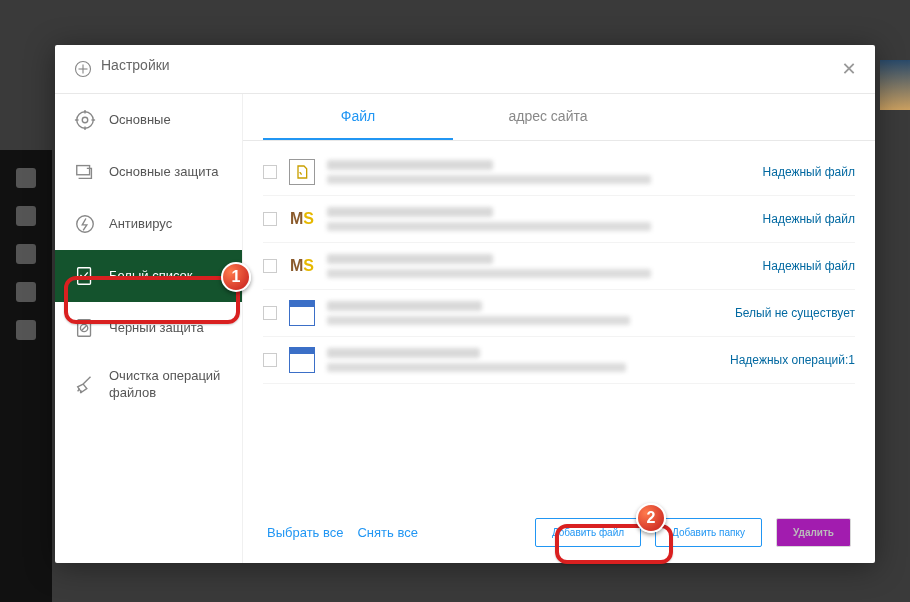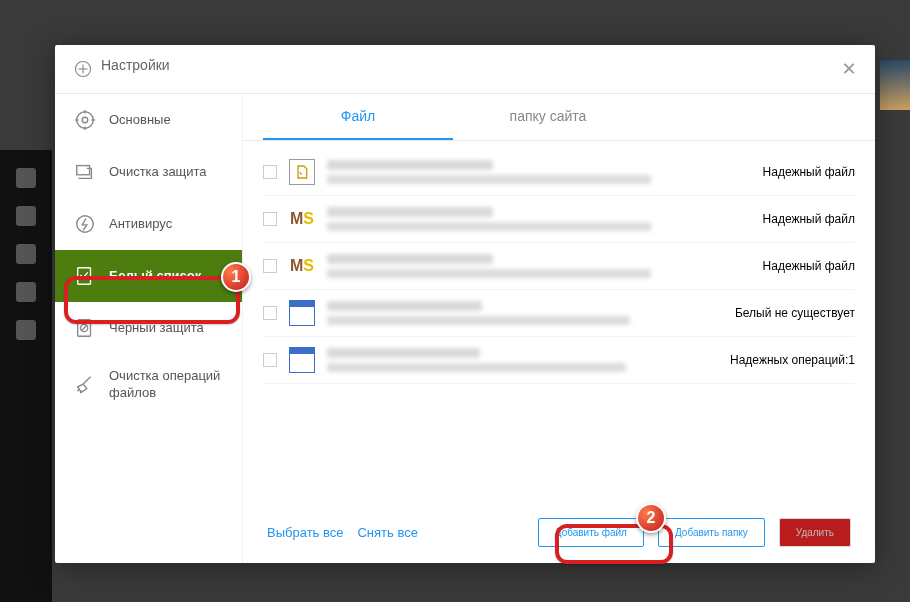--- a/index.html
+++ b/index.html
@@ -15,21 +15,21 @@
 }
 .header-left { display: flex; gap: 6px; }
 .header-title { font-size: 14px; color: #666; }
 .close-btn { cursor: pointer; font-size: 18px; color: #999; width: 20px; text-align: center; }
 .body { display: flex; flex: 1; overflow: hidden; }
 .sidebar { width: 188px; border-right: 1px solid #f0f0f0; display: flex; flex-direction: column; }
 .side-item {
   display: flex; align-items: center; gap: 12px; padding: 14px 18px;
   font-size: 13px; color: #555; cursor: pointer; position: relative;
 }
-.side-item.active { background: #4d7c0f; color: #fff; font-weight: bold; }
+.side-item.active { background: #14532d; color: #fff; }
 .side-icon { width: 24px; height: 24px; display: flex; align-items: center; justify-content: center; }
 .side-icon svg { stroke: #888; stroke-width: 1.5; fill: none; }
 .side-item.active .side-icon svg { stroke: #fff; }
 .side-label { flex: 1; line-height: 1.3; }
 .main { flex: 1; display: flex; flex-direction: column; }
 .tabs { display: flex; border-bottom: 1px solid #e8e8e8; }
 .tab {
   padding: 14px 0; flex: 1; text-align: center; font-size: 14px;
   color: #888; cursor: pointer; border-bottom: 2px solid transparent;
   max-width: 190px;
@@ -47,32 +47,32 @@
 .file-ico { width: 26px; height: 26px; border: 1px solid #3b6fc7; background: #fff; position: relative; }
 .file-ico.window::before { content:""; position:absolute; top:0; left:0; right:0; height:6px; background:#3b6fc7; }
 .file-ico.script { border-color:#999; display:flex; align-items:center; justify-content:center; }
 .file-ico.ms { border:none; font-weight:bold; font-size:16px; font-family:Georgia,serif; display:flex; align-items:center; justify-content:center; }
 .file-ico.ms .m { color:#8a5a2b; }
 .file-ico.ms .s { color:#e6b800; }
 .file-info { flex: 1; min-width: 0; }
 .blur-line { height: 10px; background: #d9d9d9; border-radius: 2px; margin-bottom: 5px; filter: blur(2px); }
 .blur-line.top { width: 40%; }
 .blur-line.bot { width: 78%; height: 9px; background:#dcdcdc; margin-bottom:0; }
-.status { font-size: 12px; color: #000000; white-space: nowrap; margin-left: 8px; }
+.status { font-size: 12px; color: #0369a1; white-space: nowrap; margin-left: 8px; }
 .footer {
   display: flex; align-items: center; gap: 14px; padding: 16px 24px;
   justify-content: flex-end;
 }
 .link-btn { color: #2196f3; font-size: 13px; cursor: pointer; }
 .footer .spacer { flex: 1; }
 .btn {
   padding: 8px 16px; font-size: 10px; border: 1px solid #2196f3;
   color: #2196f3; background: #fff; cursor: pointer; border-radius: 2px;
 }
-.btn.disabled { border-color: #d8d8d8; color: #bbb; background: #b91c1c; cursor: default; }
+.btn.disabled { border-color: #d8d8d8; color: #bbb; background: #a21caf; cursor: default; font-weight: bold; }
 
 .ann-box { position: absolute; border: 4px solid #d92020; border-radius: 12px; pointer-events: none; box-shadow: 0 1px 2px rgba(0,0,0,.2); }
 .ann1 { left: 64px; top: 276px; width: 176px; height: 48px; }
 .ann2 { left: 555px; top: 524px; width: 118px; height: 40px; }
 .ann-badge {
   position: absolute; width: 30px; height: 30px; border-radius: 50%;
   background: radial-gradient(circle at 30% 30%, #ff7a4d, #c31b1b);
   color: #fff; font-weight: bold; font-size: 16px;
   display: flex; align-items: center; justify-content: center;
   border: 2px solid #fff; box-shadow: 0 2px 4px rgba(0,0,0,.4);
@@ -127,21 +127,21 @@
           </span>
         <span class="side-label">Основные</span>
       </div>
       <div class="side-item">
         <span class="side-icon">
             <svg width="22" height="22" viewBox="0 0 24 24">
               <rect x="3" y="5" width="14" height="10"></rect>
               <path d="M14 8l5 0 0 11 -14 0"></path>
             </svg>
           </span>
-        <span class="side-label">Очистка защита</span>
+        <span class="side-label">Основные защита</span>
       </div>
       <div class="side-item">
         <span class="side-icon">
             <svg width="22" height="22" viewBox="0 0 24 24">
               <circle cx="12" cy="12" r="9"></circle>
               <polyline points="13,6 9,13 14,13 10,19"></polyline>
             </svg>
           </span>
         <span class="side-label">Антивирус</span>
       </div>
@@ -173,21 +173,21 @@
               <line x1="8" y1="18" x2="7" y2="21"></line>
             </svg>
           </span>
         <span class="side-label">Очистка операций файлов</span>
       </div>
     </div>
 
     <div class="main">
       <div class="tabs">
         <div class="tab active">Файл</div>
-        <div class="tab">папку сайта</div>
+        <div class="tab">адрес сайта</div>
       </div>
 
       <div class="list">
         <div class="row">
           <div class="chk"></div>
           <div class="file-ico script">
               <svg width="16" height="16" viewBox="0 0 24 24" stroke="#c9a000" fill="none" stroke-width="2">
                 <path d="M6 3h9l4 4v14H6z"></path>
                 <path d="M9 12c0 2 2 2 2 4"></path>
               </svg>

